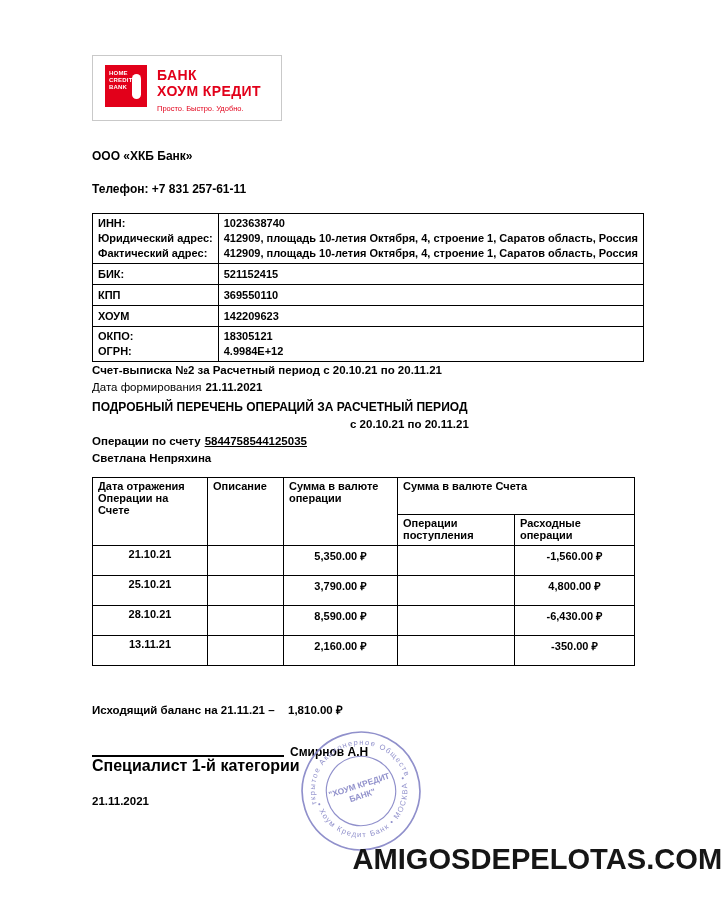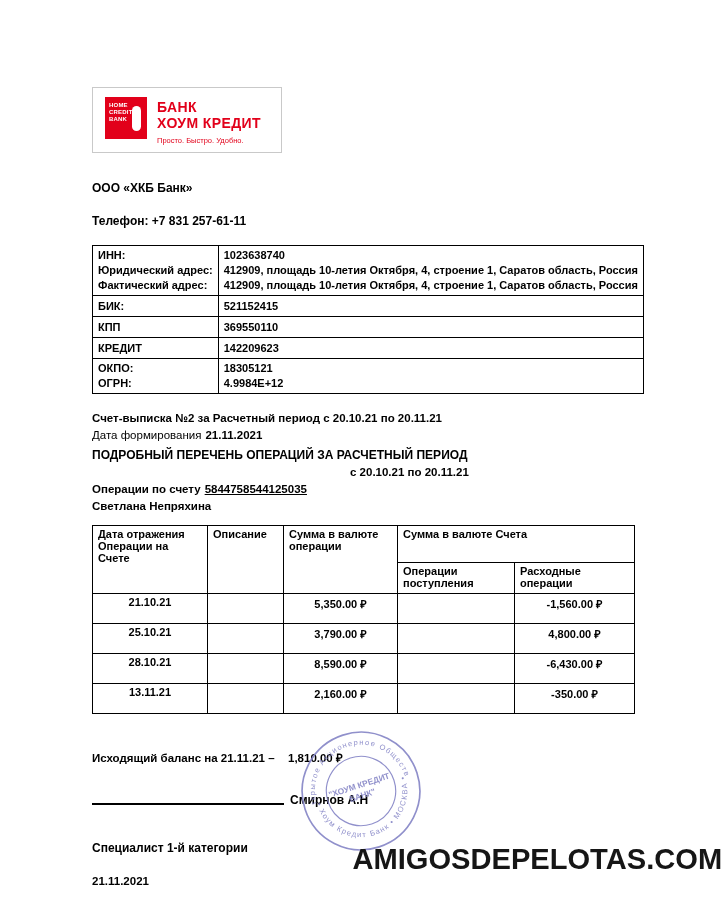--- a/index.html
+++ b/index.html
@@ -16,21 +16,20 @@
     width: 727px; height: 913px;
     padding: 55px 93px 0 92px;
     background: #fff;
   }
 
   
   .logo-box {
     width: 190px;
     border: 1px solid #c9c9c9;
     padding: 9px 10px 7px 12px;
-    margin-top: 32px;
   }
   .logo-row { display: flex; gap: 10px; }
   .logo-mark {
     width: 42px; height: 42px;
     background: #e2001a;
     position: relative;
     padding: 5px 4px;
     flex: 0 0 auto;
   }
   .logo-mark .mk { color: #fff; font-size: 6px; font-weight: bold; line-height: 7px; letter-spacing: .2px; }
@@ -59,21 +58,21 @@
   table.details td {
     border: 1px solid #000;
     padding: 2px 5px;
     vertical-align: top;
   }
   table.details td.lbl { width: 115px; }
   table.details .ln { line-height: 15px; white-space: nowrap; }
   table.details tr.pad td { padding-top: 4px; padding-bottom: 4px; }
 
   
-  .stmt { margin-top: 16px; }
+  .stmt { }
   .stmt .row { font-size: 11.5px; line-height: 17px; }
   .b { font-weight: bold; }
   .stmt-title { font-size: 12px; font-weight: bold; margin-top: 2px; line-height: 18px; }
   .stmt-period { font-size: 11.5px; font-weight: bold; margin-left: 258px; line-height: 17px; }
   .acct-num { text-decoration: underline; margin-left: 4px; }
   .ml4 { margin-left: 4px; }
 
   
   table.ops {
     border-collapse: collapse;
@@ -93,21 +92,21 @@
   table.ops tr.hdr1 td { height: 37px; }
   table.ops tr.hdr2 td { height: 31px; }
   table.ops tr.data td { height: 30px; text-align: center; }
 
   
   .balance-row { margin-top: 36px; font-size: 11.5px; font-weight: bold; }
   .balance-row .lbl { display: inline-block; width: 196px; }
   .sig-row { display: flex; margin-top: 26px; }
   .sig-line { width: 192px; border-bottom: 2px solid #000; height: 14px; }
   .sig-name { margin-left: 6px; font-size: 12px; font-weight: bold; position: relative; top: 2px; }
-  .position-line { margin-top: 36px; font-size: 12px; font-weight: bold; }
+  .position-line { font-size: 16px; font-weight: bold; }
   .date-line { margin-top: 20px; font-size: 11.5px; font-weight: bold; }
 
   
   .stamp {
     position: absolute;
     left: 298px; top: 728px;
     width: 126px; height: 126px;
     opacity: 0.9;
   }
   .stamp svg { transform: rotate(-18deg); }
@@ -167,21 +166,21 @@
     </tr>
     <tr class="pad">
       <td class="lbl">БИК:</td>
       <td>521152415</td>
     </tr>
     <tr class="pad">
       <td class="lbl">КПП</td>
       <td>369550110</td>
     </tr>
     <tr class="pad">
-      <td class="lbl">КРЕДИТ</td>
+      <td class="lbl">ХОУМ</td>
       <td>142209623</td>
     </tr>
     <tr>
       <td class="lbl">
         <div class="ln">ОКПО:</div>
         <div class="ln">ОГРН:</div>
       </td>
       <td>
         <div class="ln">18305121</div>
         <div class="ln">4.9984E+12</div>

